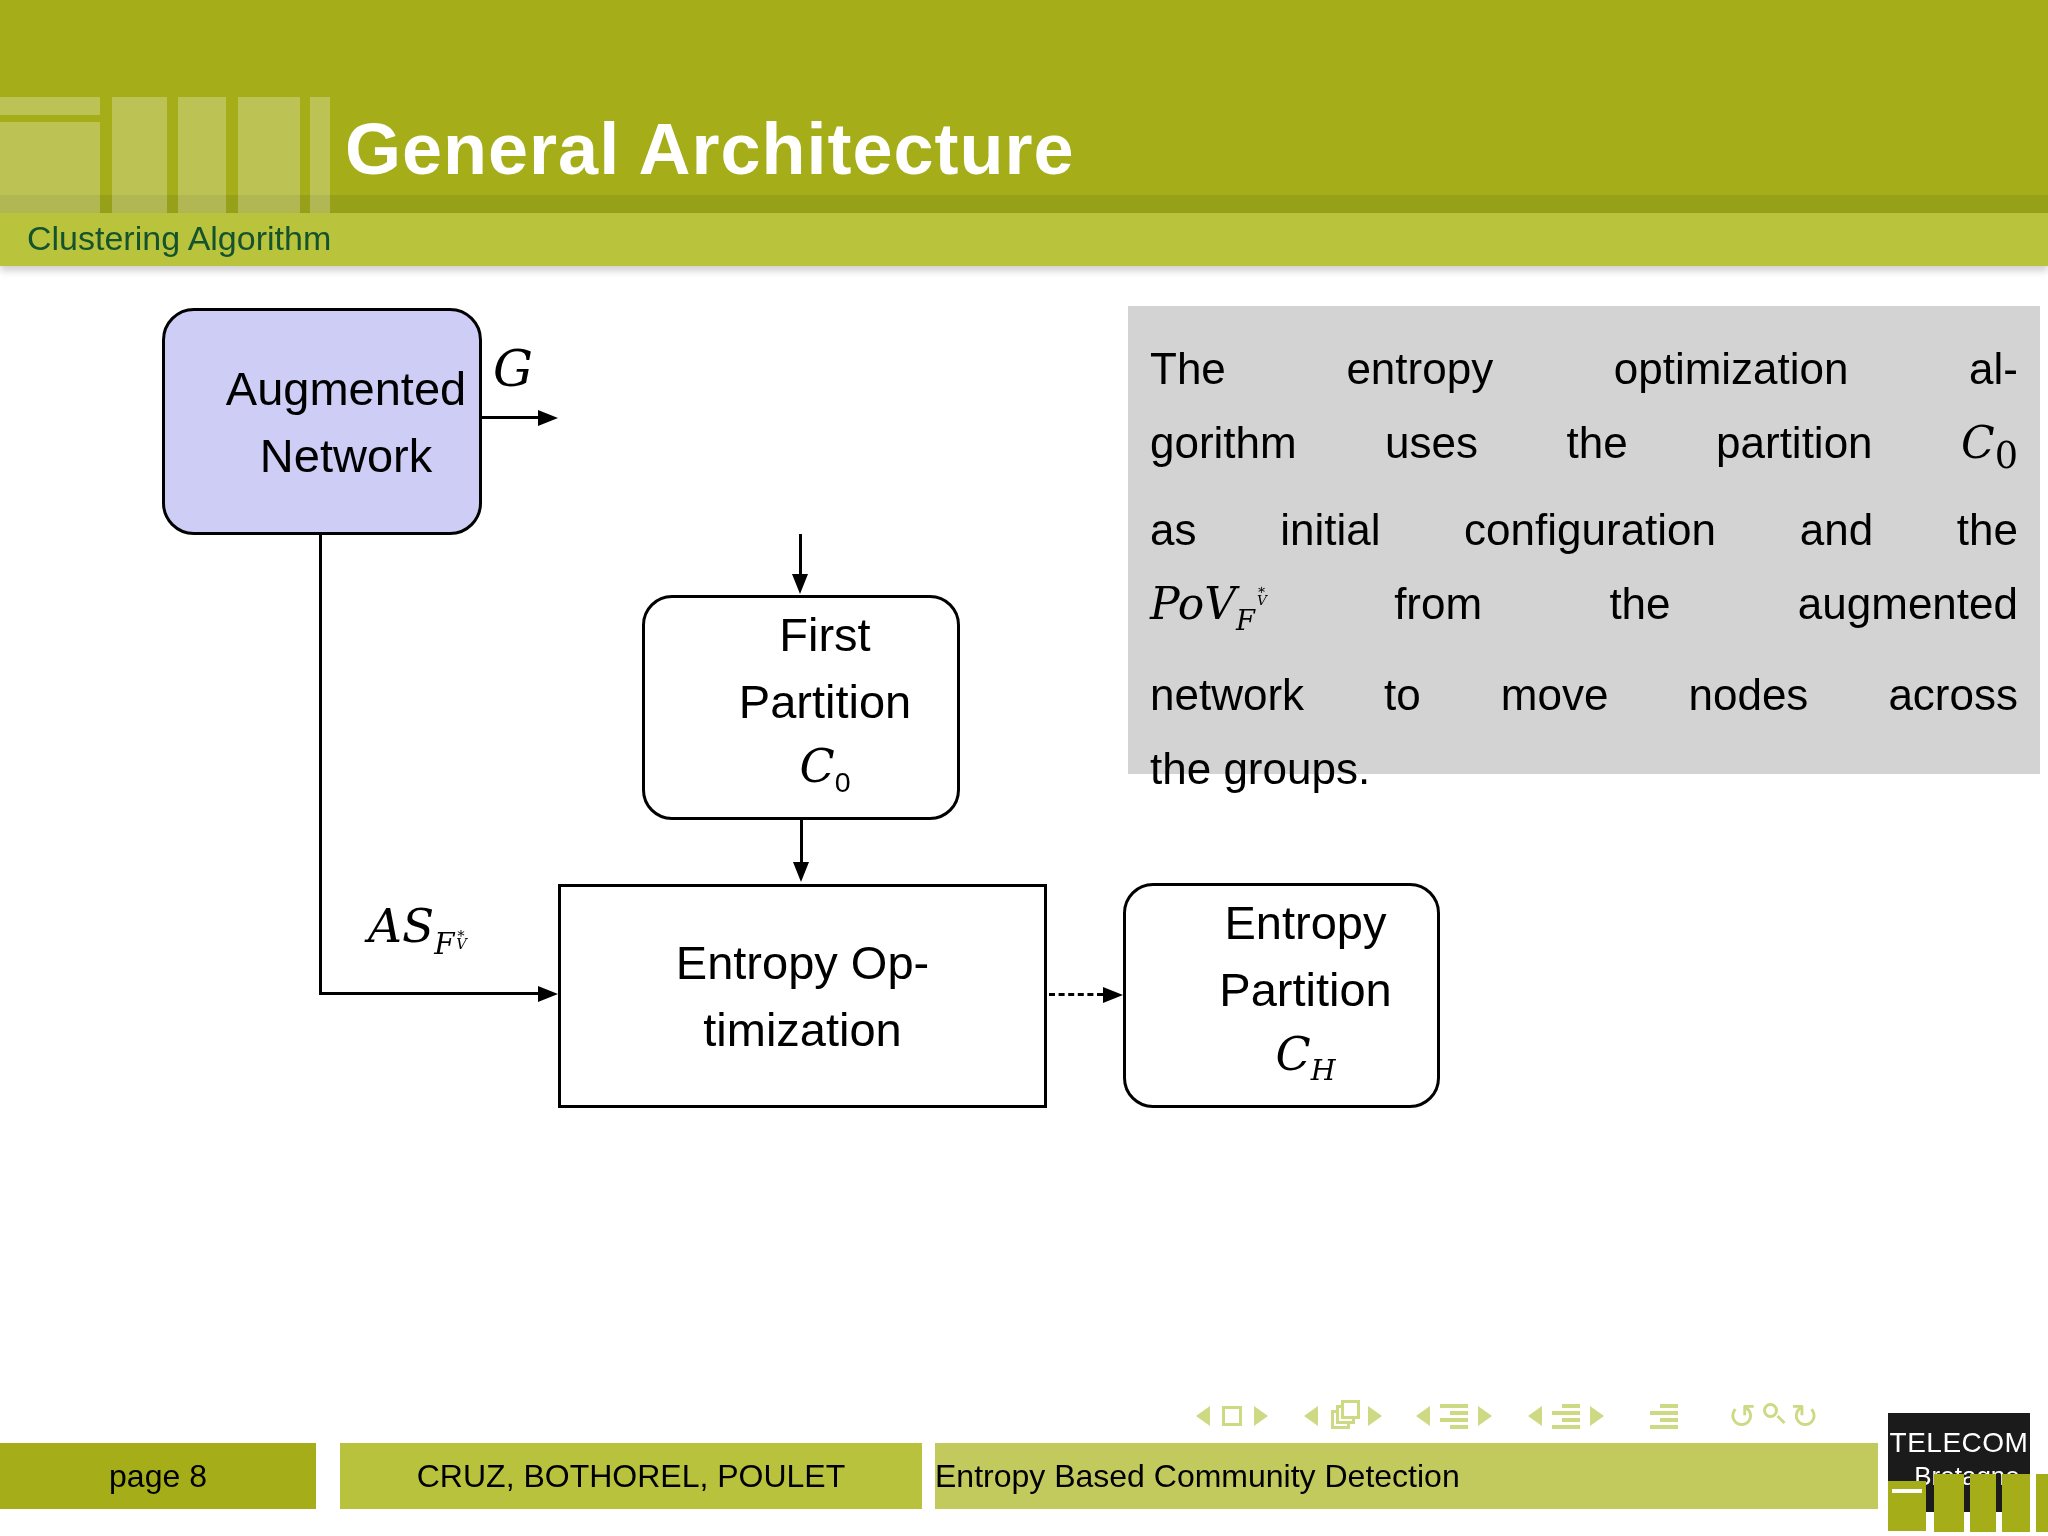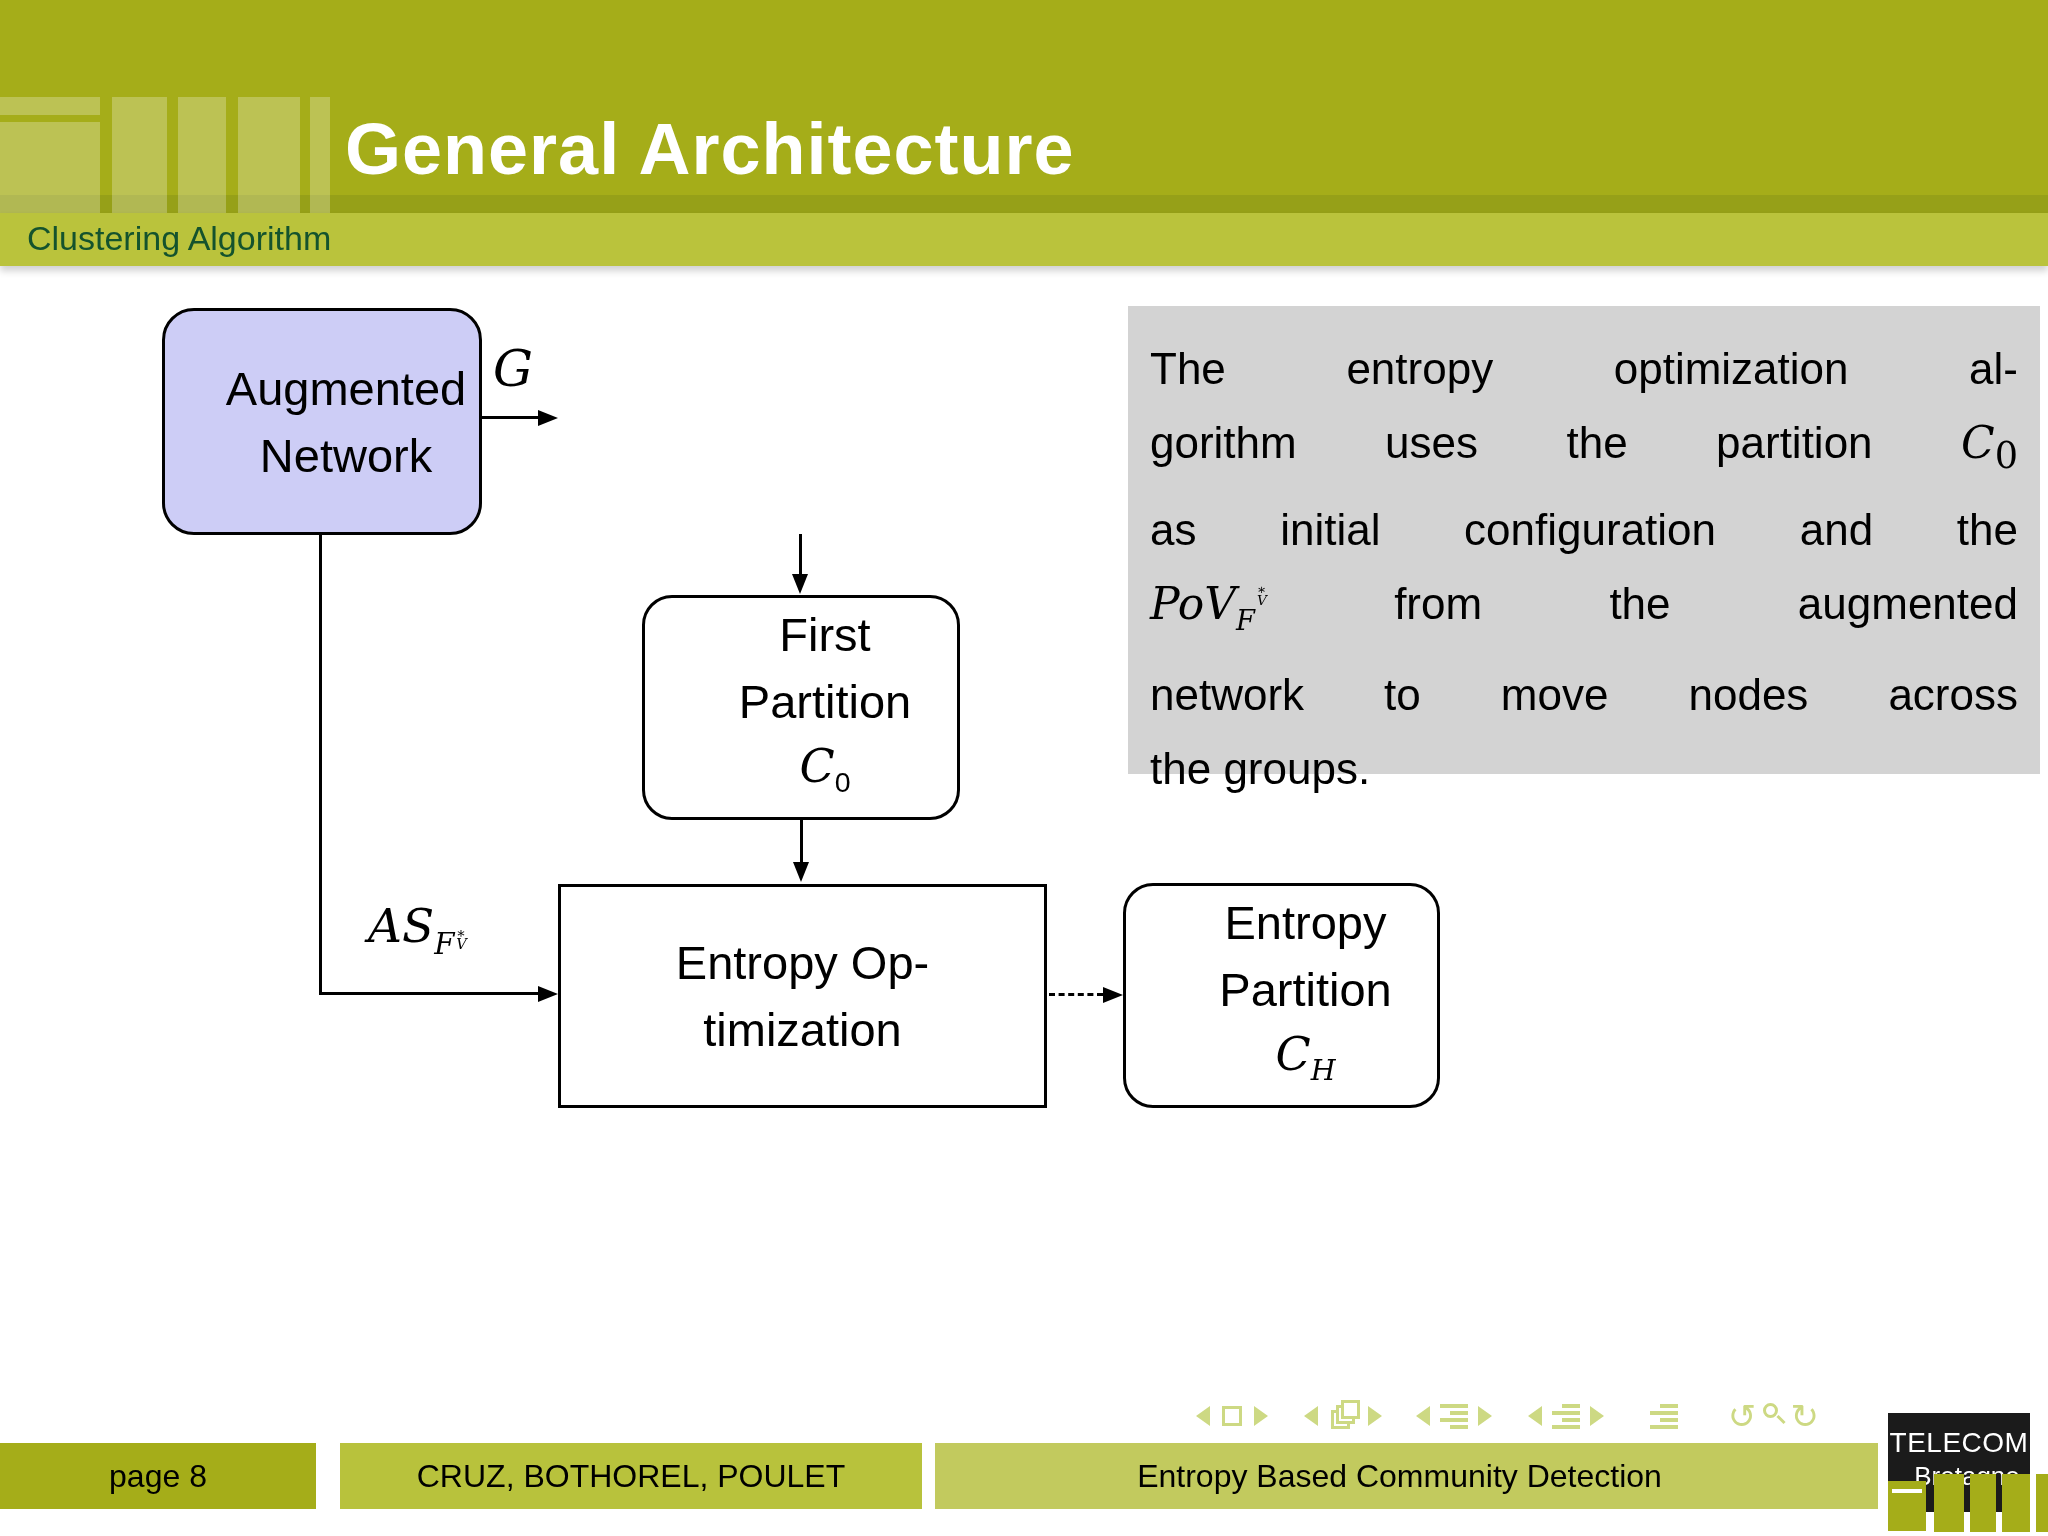--- a/index.html
+++ b/index.html
@@ -79,21 +79,21 @@
   .nzoom{position:relative;width:26px;height:30px;}
   .nzoom .lens{position:absolute;left:2px;top:2px;width:15px;height:15px;border:3px solid #cdd983;
                border-radius:50%;box-sizing:border-box;}
   .nzoom .handle{position:absolute;left:15px;top:17px;width:10px;height:3px;background:#cdd983;
                  transform:rotate(45deg);}
 
   
   .fblock{position:absolute;top:1443px;height:66px;display:flex;align-items:center;font-size:32px;}
   #f1{left:0;width:316px;background:#a5ad19;justify-content:center;}
   #f2{left:340px;width:582px;background:#b8c23c;justify-content:center;}
-  #f3{left:935px;width:943px;background:#c2ca5e;justify-content:center;padding-right:14px;
+  #f3{left:935px;width:943px;background:#c2ca5e;justify-content:flex-start;padding-right:14px;
       box-sizing:border-box;}
 
   #telecom-box{position:absolute;left:1888px;top:1369px;width:142px;height:99px;background:#1b1b1b;
                color:#fff;text-align:center;margin-top:44px;}
   #telecom-box .l1{font-size:28px;margin-top:14px;letter-spacing:0.5px;}
   #telecom-box .l2{font-size:26px;margin-top:2px;padding-left:16px;}
   .flogo{position:absolute;background:#a5ad19;}
   .fl1{left:1888px;top:1481px;width:38px;height:50px;}
   .fl2{left:1934px;top:1474px;width:30px;height:58px;}
   .fl3{left:1970px;top:1474px;width:26px;height:58px;}

